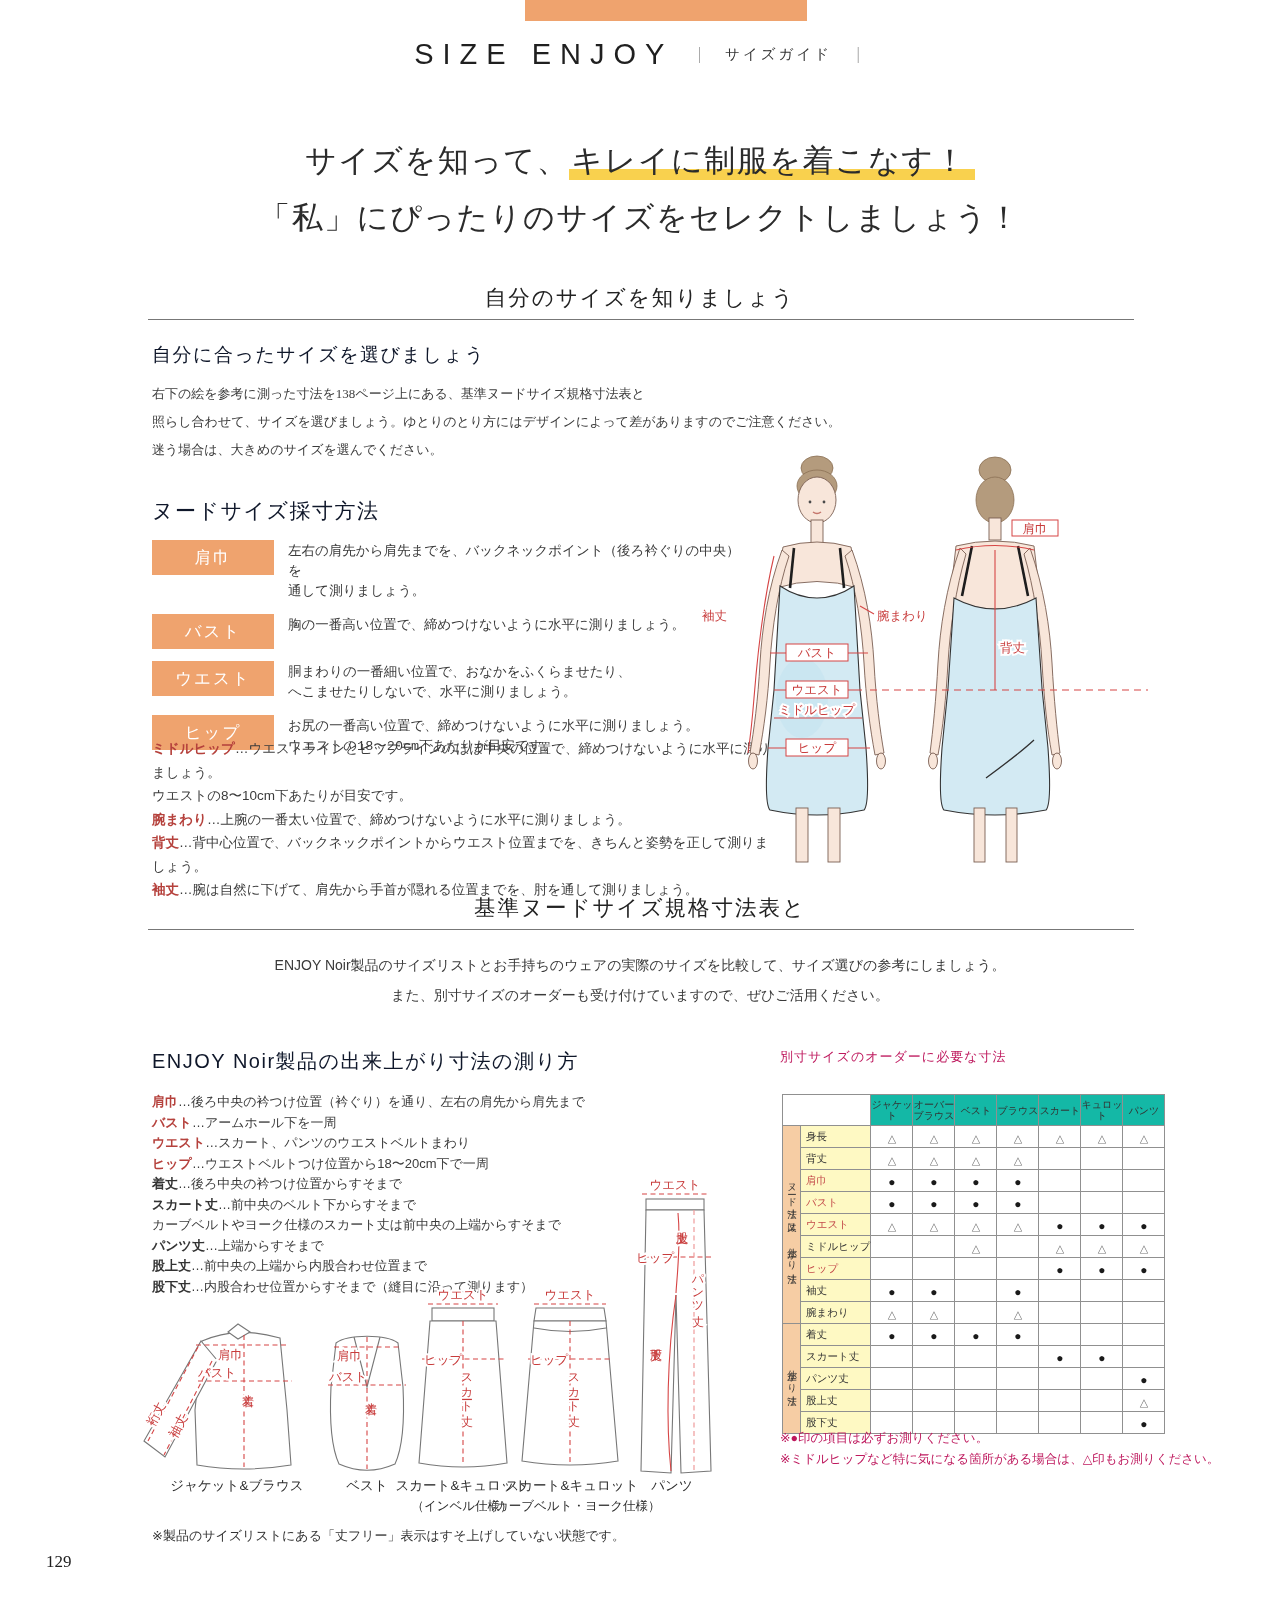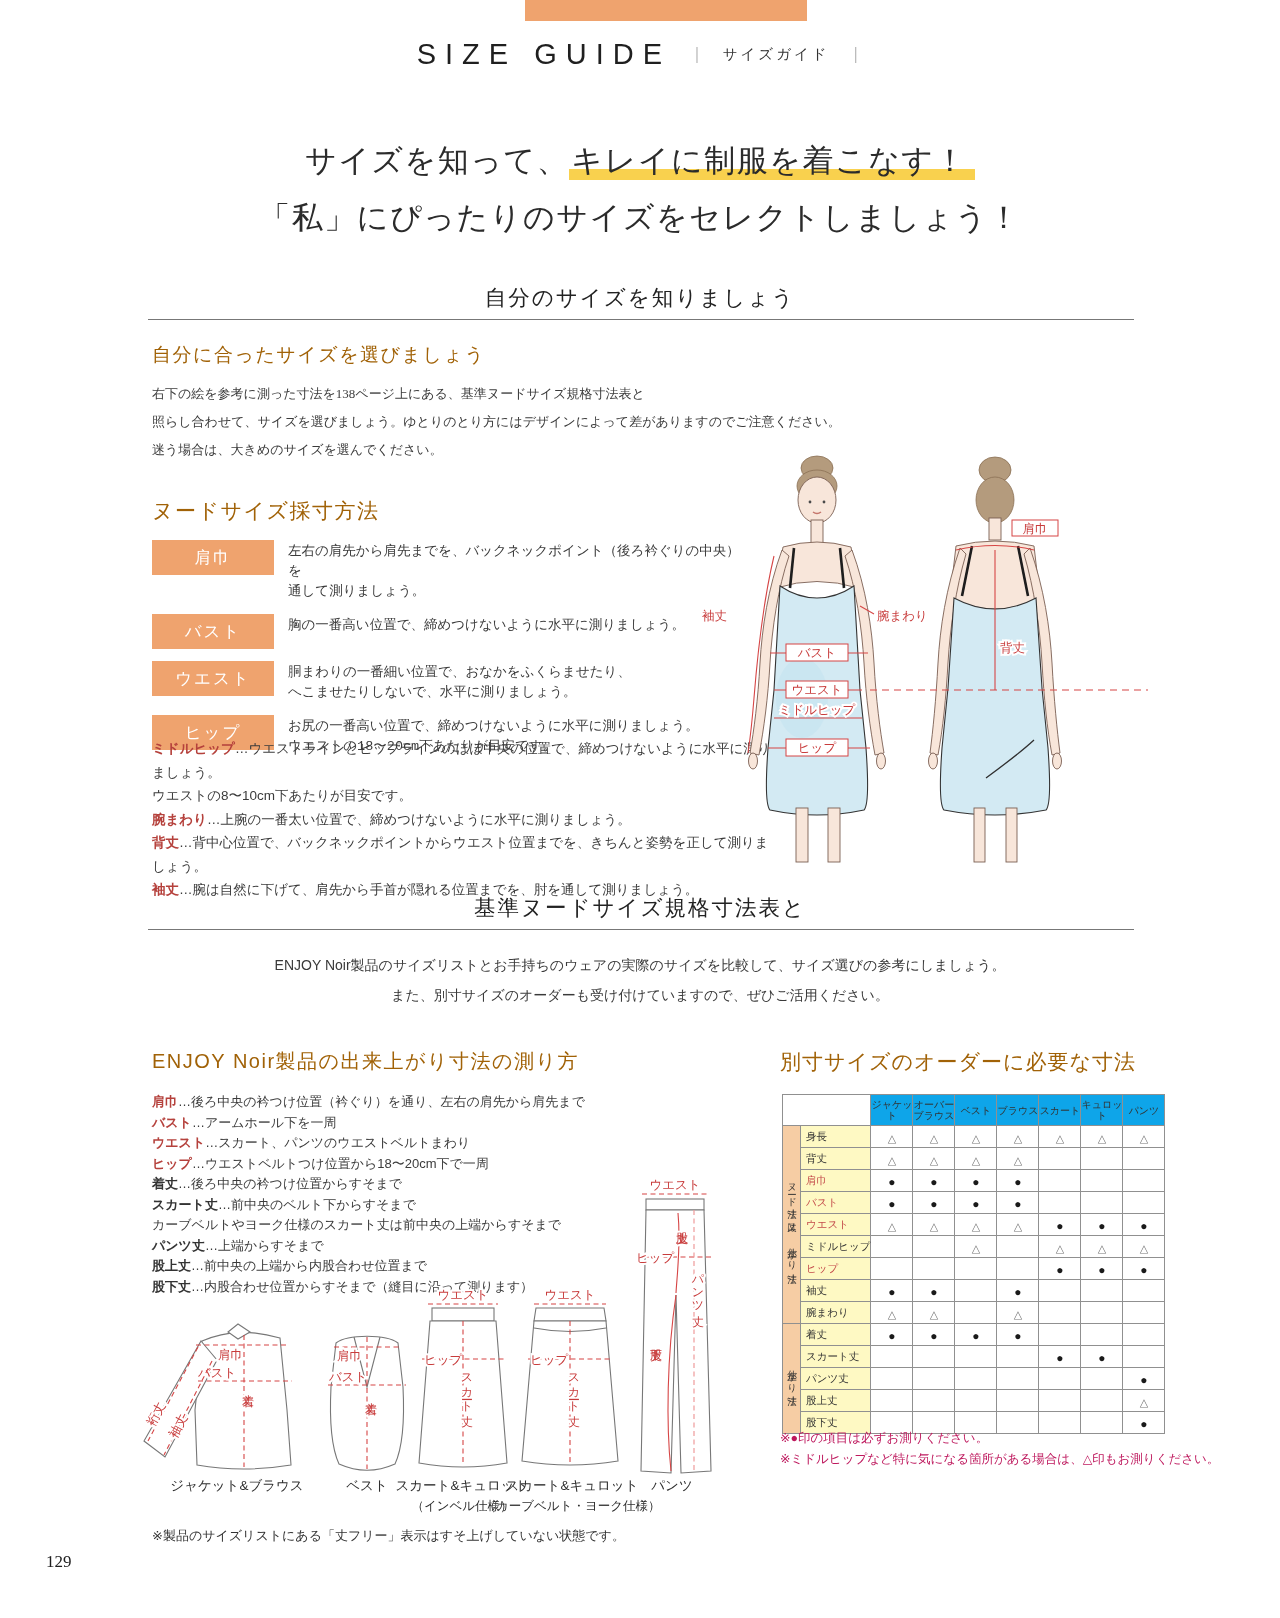--- a/index.html
+++ b/index.html
@@ -8,40 +8,40 @@
   .topbar{position:absolute;left:525px;top:0;width:282px;height:21px;background:#EFA36E;}
   .masthead{position:absolute;top:38px;left:0;width:100%;display:flex;justify-content:center;align-items:center;gap:18px;}
   .mh-en{font-size:29px;letter-spacing:9px;color:#1f1f1f;}
   .mh-sep{color:#a9a9a9;font-size:16px;}
   .mh-ja{font-size:14.5px;letter-spacing:3px;color:#333;}
   .lead{position:absolute;top:140px;left:0;width:100%;text-align:center;font-size:31px;color:#2b2b2b;letter-spacing:1.5px;}
   .lead-line{margin-bottom:15px;}
   .hl{background:linear-gradient(to bottom,rgba(255,255,255,0) 70%,#F9D14E 70%);padding:0 8px 2px 2px;}
   .sec-title{position:absolute;left:0;width:100%;text-align:center;font-size:21.5px;letter-spacing:2px;color:#222;font-weight:normal;margin:0;}
   .sec-rule{position:absolute;left:148px;width:986px;border-top:1px solid #777;height:0;}
-  .orange-h{position:absolute;color:#a16207;font-weight:normal;margin:0;letter-spacing:1.5px;}
+  .orange-h{position:absolute;color:#0f172a;font-weight:normal;margin:0;letter-spacing:1.5px;}
   .body-text{position:absolute;font-size:13px;line-height:28px;white-space:pre-line;color:#3b3b3b;font-family:Liberation Serif, serif;}
   .measure-list{position:absolute;left:152px;top:540px;width:600px;}
   .mrow{display:flex;gap:14px;margin-bottom:12px;}
   .mbox{flex:0 0 auto;width:122px;height:35px;background:#EFA36E;color:#fff;font-size:16.5px;letter-spacing:2px;
         display:flex;align-items:center;justify-content:center;}
   .mdesc{font-size:13.5px;line-height:20px;white-space:pre-line;padding-top:2px;font-family:Liberation Mono, monospace;}
   .terms{position:absolute;left:152px;top:737px;width:620px;}
   .term-line{font-size:13.5px;line-height:23.5px;white-space:pre-line;}
   .term-name{color:#B5413C;font-weight:bold;}
   .center-text{position:absolute;left:0;width:100%;text-align:center;font-size:14px;line-height:30px;white-space:pre-line;color:#3a3a3a;}
   .enjoy-list{position:absolute;left:152px;top:1092px;width:620px;}
   .enjoy-line{font-size:13px;line-height:20.5px;}
   .eterm{font-weight:bold;}
   .eterm.red{color:#B5413C;}
   .eterm.bold{color:#333;}
-  .table-title{position:absolute;left:780px;top:1048px;font-size:21px;color:#a16207;font-weight:normal;letter-spacing:1px;margin:0;}
+  .table-title{position:absolute;left:780px;top:1048px;font-size:13px;color:#be185d;font-weight:normal;letter-spacing:1px;margin:0;}
   table.order{position:absolute;left:782px;top:1094px;border-collapse:collapse;table-layout:fixed;}
   .order th,.order td{border:1px solid #909090;padding:0;}
-  .order thead th{background:#0ea5e9;font-size:10px;font-weight:normal;height:30px;white-space:pre-line;line-height:11px;width:41px;color:#333;}
+  .order thead th{background:#14b8a6;font-size:10px;font-weight:normal;height:30px;white-space:pre-line;line-height:11px;width:41px;color:#333;}
   .order th.corner{background:#fff;width:81px;}
   .order th.grp{background:#F6CDA4;width:17px;font-weight:normal;text-align:center;vertical-align:middle;}
   .order .vert{writing-mode:vertical-rl;text-orientation:upright;font-size:9.5px;letter-spacing:1px;color:#333;display:inline-block;}
   .order th.rowlab{background:#fef9c3;font-size:10.5px;font-weight:normal;width:64px;text-align:left;padding-left:5px;height:21px;color:#333;white-space:nowrap;}
   .order th.rowlab.red{color:#C34A4A;}
   .order td{width:41px;text-align:center;height:21px;background:#fff;}
   .order td .dot{font-size:12px;color:#1a1a1a;}
   .order td .tri{font-size:11px;color:#777;}
   .table-notes{position:absolute;left:780px;top:1428px;font-size:12.5px;line-height:21px;color:#be185d;}
   .cap{position:absolute;text-align:center;font-size:13.5px;color:#2e2e2e;top:1477px;}
@@ -69,21 +69,21 @@
   .rl{fill:#C83C3C;font-size:12.5px;font-family:inherit;}
   .rlv{fill:#C83C3C;font-size:12px;writing-mode:vertical-rl;text-orientation:upright;font-family:inherit;}
 </style>
 </head>
 <body>
 
 <div id="page">
   <div class="topbar"></div>
 
   <div class="masthead">
-    <span class="mh-en">SIZE GUIDE</span>
+    <span class="mh-en">SIZE ENJOY</span>
     <span class="mh-sep">｜</span>
     <span class="mh-ja">サイズガイド</span>
     <span class="mh-sep">｜</span>
   </div>
 
   <div class="lead">
     <div class="lead-line"><span>サイズを知って、</span><span class="hl">キレイに制服を着こなす！</span></div>
     <div class="lead-line">「私」にぴったりのサイズをセレクトしましょう！</div>
   </div>
 

